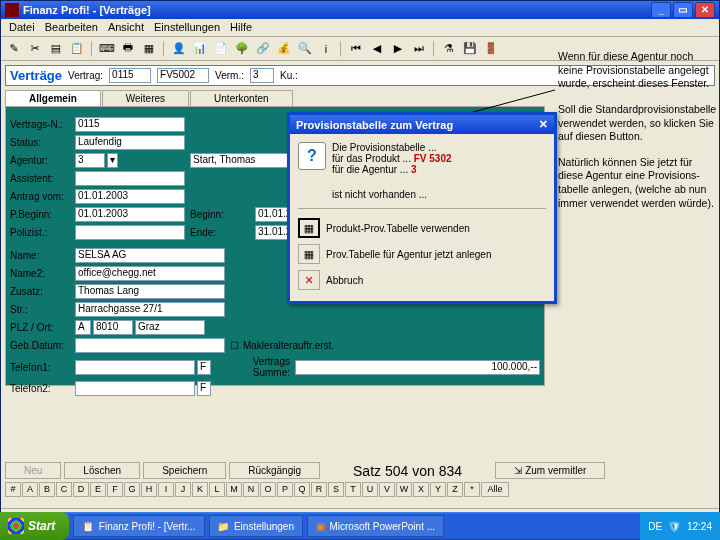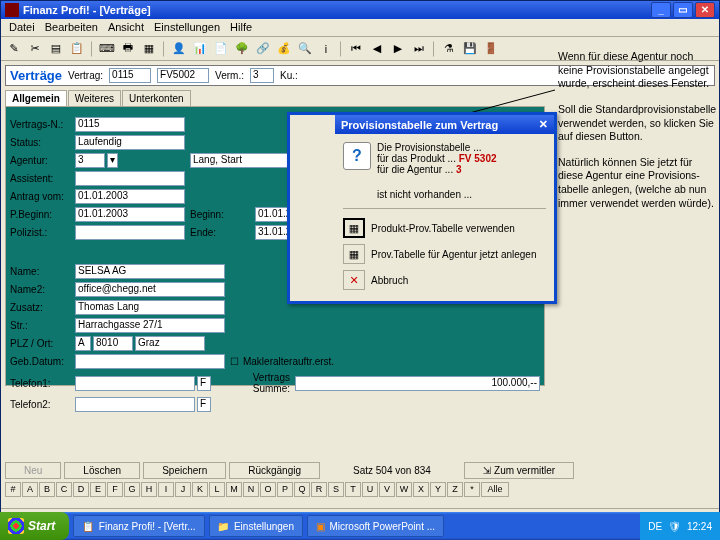--- a/index.html
+++ b/index.html
@@ -15,43 +15,43 @@
   .toolbar { height: 24px; background: #ece9d8; border-bottom: 1px solid #aca899; display: flex; align-items: center; gap: 3px; padding: 0 4px; }
   .tool { width: 18px; height: 18px; border: 1px solid transparent; display: flex; align-items: center; justify-content: center; font-size: 11px; cursor: pointer; }
   .tool.sep { border-left: 1px solid #aca899; width: 2px; height: 16px; margin: 0 2px; cursor: default; }
   .content { position: relative; padding: 4px; }
   .header-row { display: flex; align-items: center; gap: 6px; padding: 2px 4px; background:#fff; border:1px solid #777; }
   .header-row .title { font-size: 13px; font-weight: bold; color: #0055d4; }
   .lbl { color:#000; font-size:10px; }
   .fld { background:#fff; border:1px solid #7f9db9; height:15px; padding:0 2px; font-size:10px; }
   .panel { background:#ece9d8; border:1px solid #aca899; margin-top:4px; padding:4px; position:relative; }
   .tabs { display:flex; gap:1px; font-size:10px; }
-  .tab { background:#ece9d8; border:1px solid #aca899; border-bottom:none; padding:2px 6px; cursor:pointer; }
+  .tab { background:#ece9d8; border:1px solid #aca899; border-bottom:none; padding:2px 23px; cursor:pointer; }
   .tab.active { background:#fff; font-weight:bold; }
   .form-grid { display:grid; grid-template-columns: 60px 110px 60px 110px 60px 110px; gap:3px 5px; margin-top:6px; font-size:10px; align-items:center; }
   .btn { background:#ece9d8; border:1px solid #aca899; padding:2px 18px; cursor:pointer; font-size:10px; }
   .bottombar { position:absolute; bottom:22px; left:4px; right:4px; display:flex; gap:3px; align-items:center; font-size:10px; }
   .alpha { display:flex; gap:1px; position:absolute; bottom:4px; left:4px; }
   .alpha div { width:16px; height:15px; border:1px solid #aca899; background:#ece9d8; text-align:center; line-height:13px; font-size:9px; cursor:pointer; }
-  .dialog { position:absolute; top:112px; left:287px; width:270px; background:#ece9d8; border:3px solid #0a49cc; font-size:10px; z-index:10; box-shadow:2px 2px 4px rgba(0,0,0,.4);padding-left:45px; }
+  .dialog { position:absolute; top:112px; left:287px; width:270px; background:#ece9d8; border:3px solid #0a49cc; font-size:10px; z-index:10; box-shadow:2px 2px 4px rgba(0,0,0,.4); }
   .dialog .dtitle { background:linear-gradient(#3a6eec,#0b3fcd); color:#fff; padding:3px 6px; font-size:11px; font-weight:bold; display:flex; align-items:center; }
   .dialog .dbody { padding:8px; }
   .dialog .qicon { display:inline-block; width:28px; height:28px; background:#fff; border:1px solid #888; border-radius:3px; text-align:center; line-height:26px; font-size:16px; color:#1065c0; font-weight:bold; margin-right:6px; vertical-align:top; }
   .dialog .row { display:flex; align-items:center; gap:6px; padding:3px 0; }
   .dialog .dbtn { background:#ece9d8; border:1px solid #aca899; width:22px; height:20px; display:flex; align-items:center; justify-content:center; cursor:pointer; font-size:11px; }
   .dialog .red { color:#c00000; font-weight:bold; }
   .annot { position:absolute; top:50px; left:558px; width:160px; font-size:10.5px; line-height:1.3; color:#000; background:transparent; }
   .annot p { margin-bottom:12px; }
   .leader { position:absolute; stroke:#000; stroke-width:1; fill:none; }
   .taskbar { position:absolute; bottom:0; left:0; right:0; height:28px; background:linear-gradient(#3e8af0,#245edb 8%,#245edb 92%,#1a3fa0); display:flex; align-items:center; }
   .start { height:28px; padding:0 14px 0 8px; background:linear-gradient(#57a822,#3d8f0a); color:#fff; font-weight:bold; font-style:italic; font-size:12px; display:flex; align-items:center; border-radius:0 8px 8px 0; cursor:pointer; gap:4px; }
   .tbtn { height:22px; margin-left:4px; padding:0 8px; background:#3c74e0; border:1px solid #1f4fb0; color:#fff; font-size:10px; display:flex; align-items:center; cursor:pointer; gap:4px; border-radius:2px; }
   .tray { margin-left:auto; height:28px; background:#1395e6; display:flex; align-items:center; gap:6px; padding:0 8px; color:#fff; font-size:10px; }
   .statusbar { position:absolute; bottom:0; left:0; right:0; height:18px; background:#ece9d8; border-top:1px solid #aca899; font-size:10px; padding:2px 6px; color:#888; }
-  .recstatus { font-size:10px; }
+  .recstatus { font-size:14px; }
 </style>
 </head>
 <body>
 
 <div class="app-window">
   <div class="titlebar">
     <div class="icon"></div>
     <span>Finanz Profi! - [Verträge]</span>
     <div class="winbtns">
       <div class="winbtn">_</div>
@@ -129,21 +129,21 @@
         <span></span>
             <span></span>
             <span></span>
             <span></span>
 
         <span class="lbl">Agentur:</span>
         <div style="display:flex;gap:2px;">
           <span class="fld" style="width:30px">3</span>
           <span class="fld" style="width:11px;text-align:center">▾</span>
         </div>
-        <span class="fld" style="grid-column:span 2">Lang, Start</span>
+        <span class="fld" style="grid-column:span 2">Start, Thomas</span>
         <span></span>
             <span></span>
 
         <span class="lbl">Assistent:</span>
         <span class="fld"></span>
         <span></span>
             <span></span>
             <span></span>
             <span></span>
 
@@ -162,21 +162,21 @@
         <span></span>
 
         <span class="lbl">Polizist.:</span>
         <span class="fld"></span>
         <span class="lbl">Ende:</span>
         <span class="fld">31.01.2023</span>
         <span></span>
             <span></span>
       </div>
 
-      <div class="form-grid" style="margin-top:24px; grid-template-columns:60px 150px 60px 1fr;">
+      <div class="form-grid" style="margin-top:8px; grid-template-columns:60px 150px 60px 1fr;">
         <span class="lbl">Name:</span>
         <span class="fld">SELSA AG</span>
         <span></span>
             <span></span>
 
         <span class="lbl">Name2:</span>
         <span class="fld">office@chegg.net</span>
         <span></span>
             <span></span>
 

